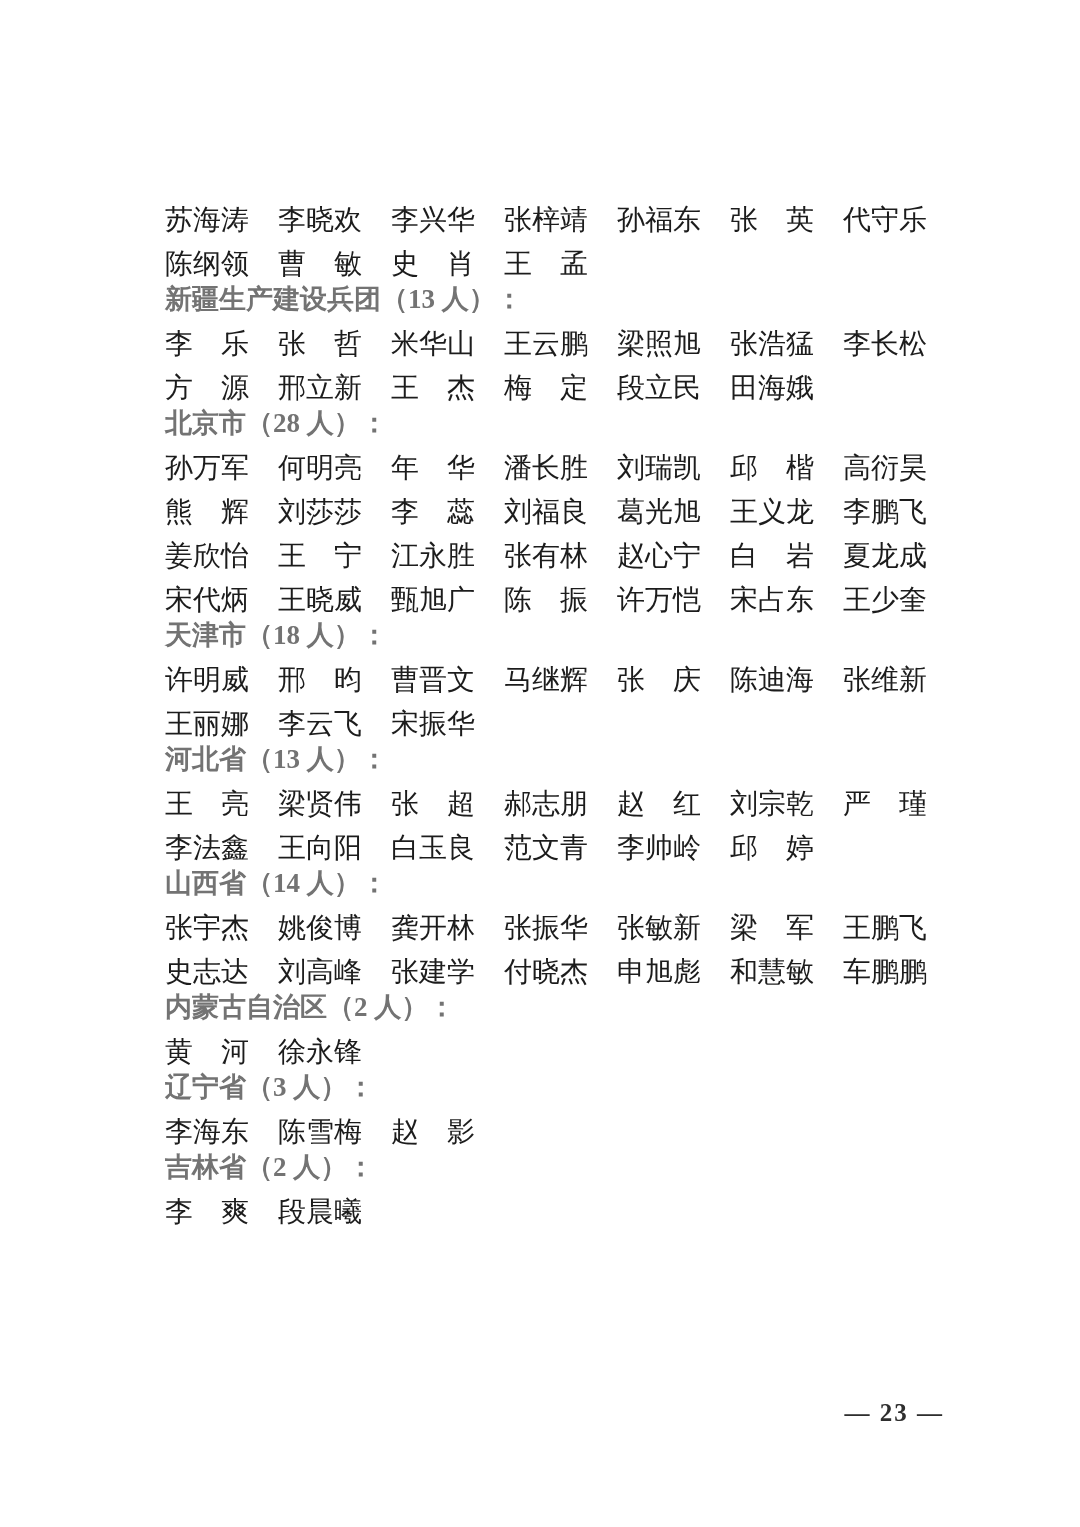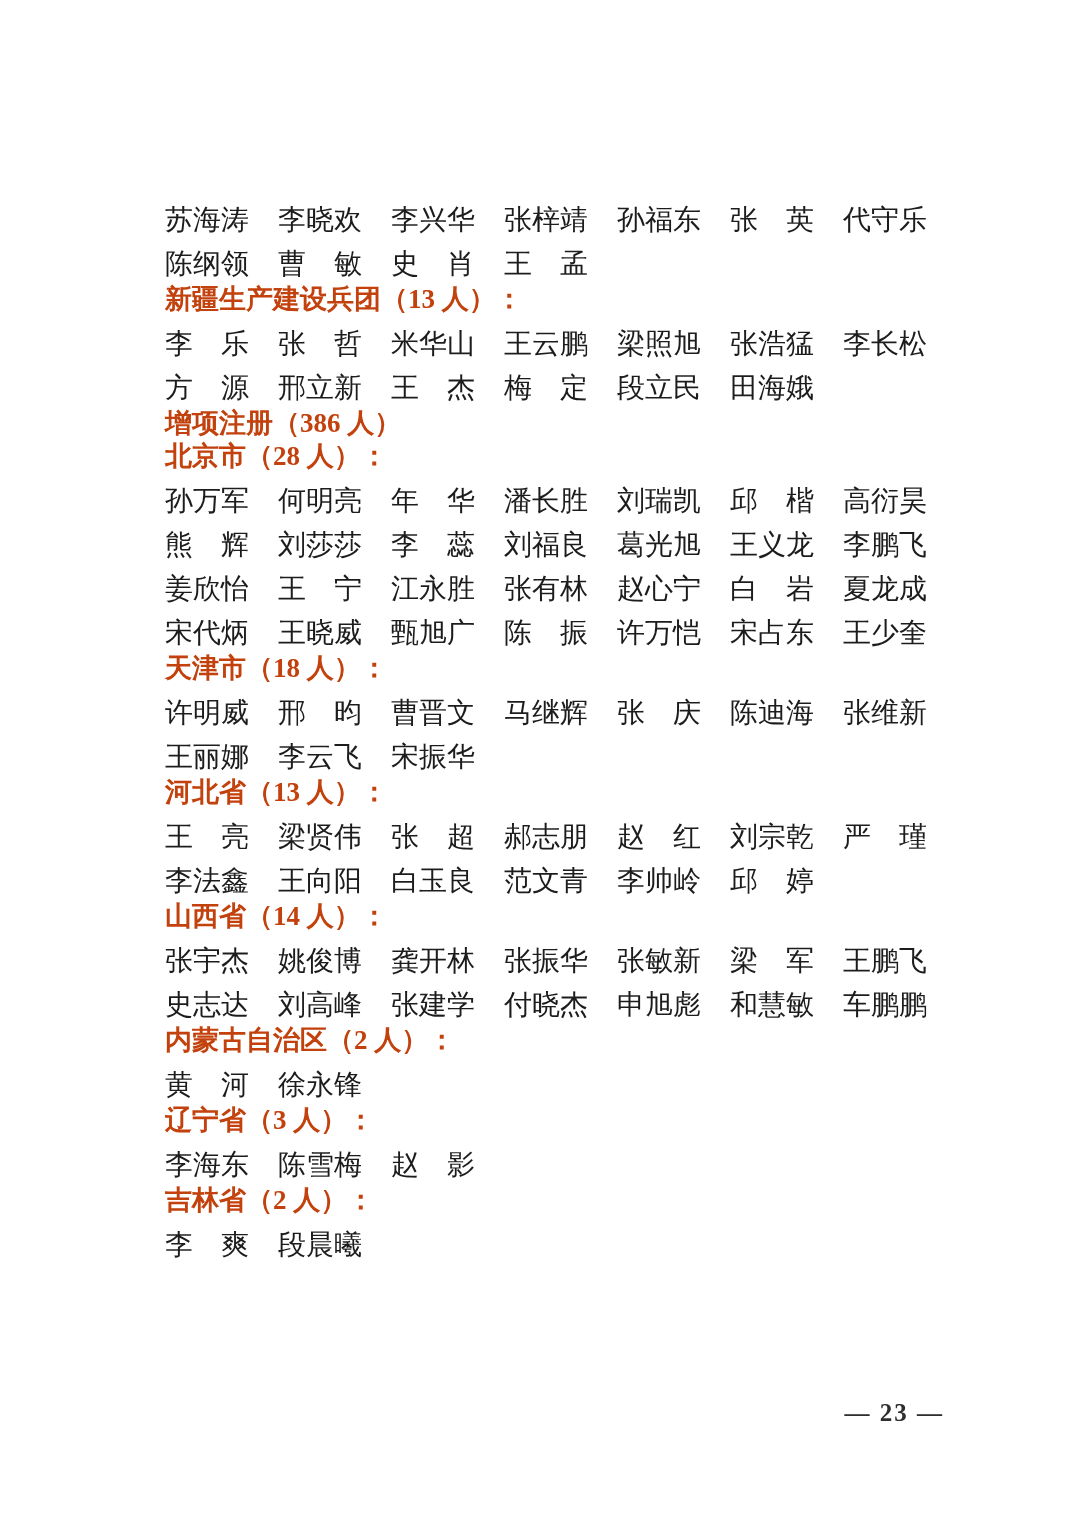--- a/index.html
+++ b/index.html
@@ -25,21 +25,21 @@
     left: 165px;
     top: 192px;
     width: 775px;
   }
   .heading {
     font-size: 27px;
     font-weight: 700;
     line-height: 33px;
     margin: 0;
     white-space: nowrap;
-    color: #c2410c;
+    color: #737373;
   }
   .name-row {
     display: flex;
     gap: 29px;
     margin: 11px 0 3px 0;
     line-height: 33px;
   }
   .name-cell {
     display: inline-block;
     width: 84px;
@@ -99,23 +99,20 @@
         <div class="name-row">
           <span class="name-cell">方源</span>
           <span class="name-cell">邢立新</span>
           <span class="name-cell">王杰</span>
           <span class="name-cell">梅定</span>
           <span class="name-cell">段立民</span>
           <span class="name-cell">田海娥</span>
         </div>
       </section>
       <section>
-        <div class="heading">增项注册（386 人）</div>
-      </section>
-      <section>
         <div class="heading">北京市（28 人）：</div>
         <div class="name-row">
           <span class="name-cell">孙万军</span>
           <span class="name-cell">何明亮</span>
           <span class="name-cell">年华</span>
           <span class="name-cell">潘长胜</span>
           <span class="name-cell">刘瑞凯</span>
           <span class="name-cell">邱楷</span>
           <span class="name-cell">高衍昊</span>
         </div>

